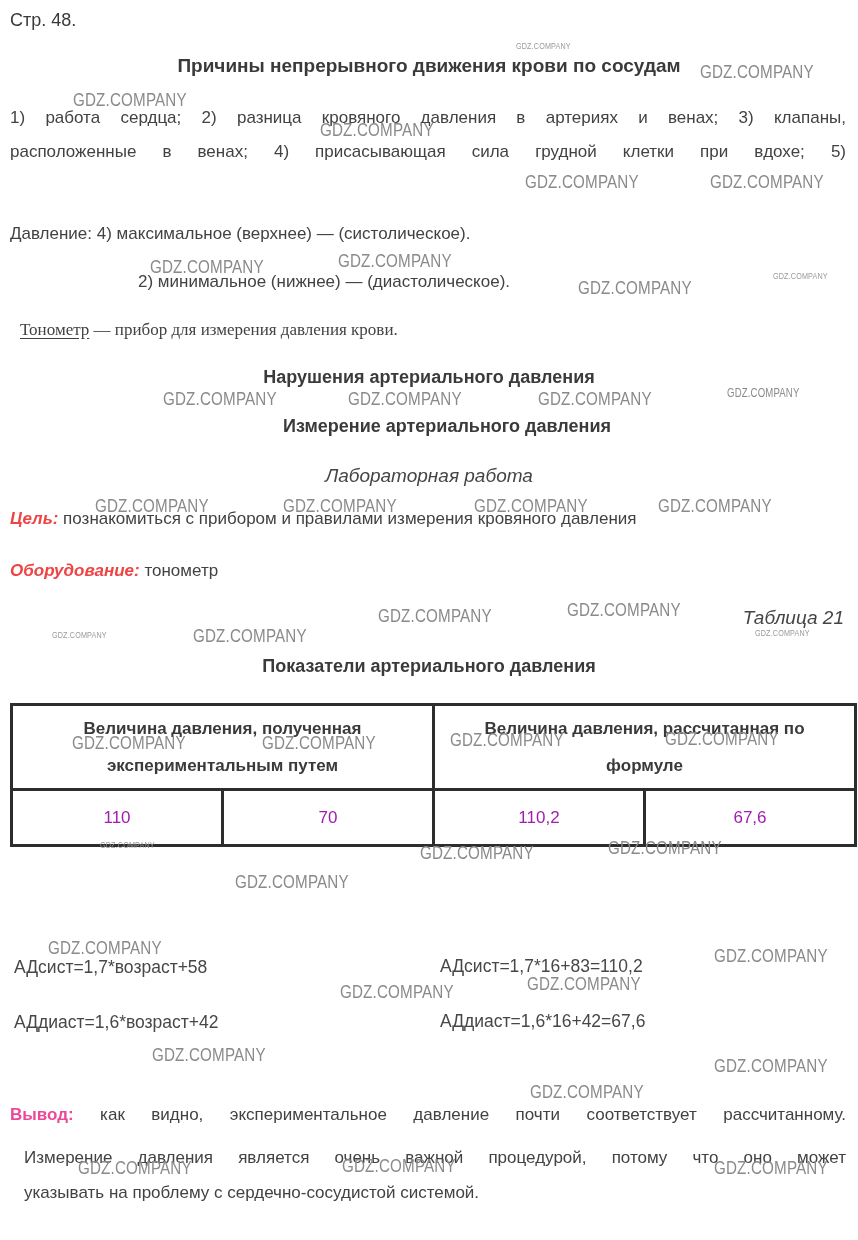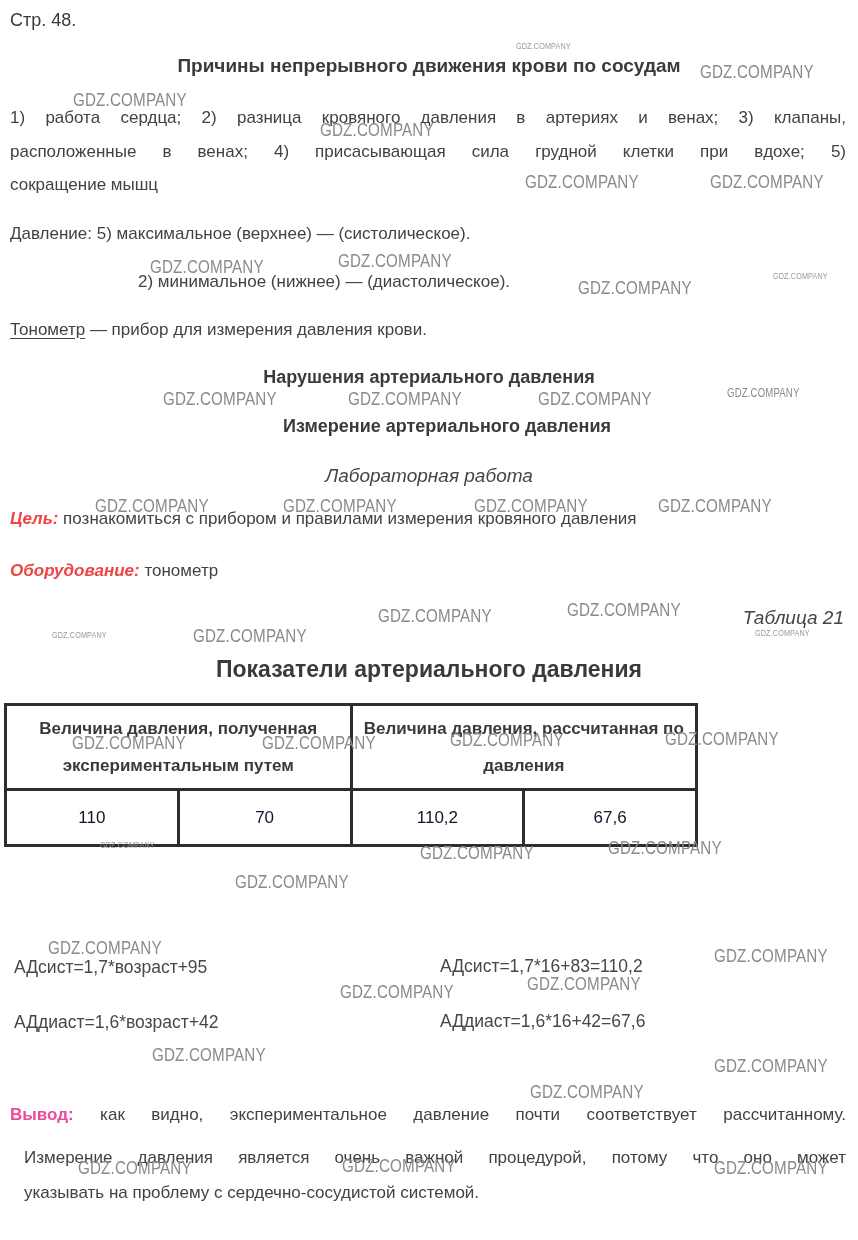--- a/index.html
+++ b/index.html
@@ -14,44 +14,44 @@
   .abs { position: absolute; }
   .txt { font-size: 17px; color: #424242; }
   .bold { font-weight: 700; color: #3a3a3a; }
   .center { left: 0; right: 0; text-align: center; }
   .jline { text-align: justify; text-align-last: justify; }
   .page-label { left: 10px; top: 10px; font-size: 18px; color: #3a3a3a; }
   .heading { top: 55px; font-size: 19px; font-weight: 700; color: #3a3a3a; }
   .para1 { left: 10px; right: 12px; top: 101px; line-height: 33.5px; font-size: 17px; }
   .pressure1 { left: 10px; top: 224px; }
   .pressure2 { left: 138px; top: 272px; }
-  .tonometer { left: 10px; top: 320px; }
+  .tonometer { left: 20px; top: 320px; font-family: Liberation Serif, serif; }
   .tonometer .term { text-decoration: underline; text-underline-offset: 3px; }
   .sub1 { top: 367px; font-size: 18px; }
   .sub2 { top: 416px; font-size: 18px; margin-left: 36px; }
   .lab-title { top: 465px; font-size: 19px; font-style: italic; font-weight: 400; color: #454545; }
   .goal { left: 10px; top: 509px; }
   .equipment { left: 10px; top: 561px; }
   .label-bi { font-weight: 700; font-style: italic; color: #ef4444; }
   .tbl-caption { right: 14px; top: 607px; font-size: 19px; font-style: italic; color: #454545; }
-  .tbl-title { top: 656px; font-size: 23px; }
+  .tbl-title { top: 656px; font-size: 18px; }
   table.ptable {
-    position: absolute; left: 4px; top: 703px; width: 694px;
+    position: absolute; left: 10px; top: 703px; width: 847px;
     border-collapse: collapse; table-layout: fixed;
   }
   table.ptable td {
     border: 3px solid #2d2d2d;
     text-align: center; vertical-align: middle;
     font-size: 17px; padding: 0 6px;
   }
   td.ghead { height: 82px; font-weight: 700; color: #3a3a3a; }
   td.ghead .gline { line-height: 20px; }
   td.ghead .gline + .gline { margin-top: 17px; }
   td.chead { height: 53px; font-weight: 700; color: #3a3a3a; letter-spacing: 0.5px; }
-  td.cval { height: 53px; color: #0f172a; }
+  td.cval { height: 53px; color: #a21caf; }
   .formula { font-size: 17.5px; color: #474747; }
   .f-sys-gen { left: 14px; top: 957px; }
   .f-sys-calc { left: 440px; top: 956px; }
   .f-dia-gen { left: 14px; top: 1012px; }
   .f-dia-calc { left: 440px; top: 1011px; }
   .conclusion { left: 10px; right: 12px; top: 1105px; }
   .conclusion .lbl { font-weight: 700; color: #ec4899; }
   .closing { left: 24px; right: 12px; top: 1140px; line-height: 35px; font-size: 17px; }
   .plainline { text-align: left; }
   .wm {
@@ -69,24 +69,23 @@
 </head>
 <body>
 
 <div class="abs page-label">Стр. 48.</div>
 
 <div class="abs center heading">Причины непрерывного движения крови по сосудам</div>
 
 <div class="abs para1">
   <div class="jline">1) работа сердца; 2) разница кровяного давления в артериях и венах; 3) клапаны,</div>
   <div class="jline">расположенные в венах; 4) присасывающая сила грудной клетки при вдохе; 5)</div>
-  <div class="plainline">сокращение мышц</div>
 </div>
 
-<div class="abs txt pressure1">Давление: 5) максимальное (верхнее) — (систолическое).</div>
+<div class="abs txt pressure1">Давление: 4) максимальное (верхнее) — (систолическое).</div>
 <div class="abs txt pressure2">2) минимальное (нижнее) — (диастолическое).</div>
 
 <div class="abs txt tonometer">
   <span class="term">Тонометр</span><span> — прибор для измерения давления крови.</span>
 </div>
 
 <div class="abs center bold sub1">Нарушения артериального давления</div>
 <div class="abs center bold sub2">Измерение артериального давления</div>
 
 <div class="abs center lab-title">Лабораторная работа</div>
@@ -104,33 +103,33 @@
 
 <table class="ptable">
   <tbody>
       <tr>
     <td class="ghead" colspan="2">
       <div class="gline">Величина давления, полученная</div>
       <div class="gline">экспериментальным путем</div>
     </td>
     <td class="ghead" colspan="2">
       <div class="gline">Величина давления, рассчитанная по</div>
-      <div class="gline">давления</div>
+      <div class="gline">формуле</div>
     </td>
   </tr>
   <tr>
     <td class="cval">110</td>
     <td class="cval">70</td>
     <td class="cval">110,2</td>
     <td class="cval">67,6</td>
   </tr>
 </tbody>
   </table>
 
-<div class="abs formula f-sys-gen">АДсист=1,7*возраст+95</div>
+<div class="abs formula f-sys-gen">АДсист=1,7*возраст+58</div>
 <div class="abs formula f-sys-calc">АДсист=1,7*16+83=110,2</div>
 <div class="abs formula f-dia-gen">АДдиаст=1,6*возраст+42</div>
 <div class="abs formula f-dia-calc">АДдиаст=1,6*16+42=67,6</div>
 
 <div class="abs txt conclusion jline">
   <span class="lbl">Вывод:</span><span> как видно, экспериментальное давление почти соответствует рассчитанному.</span>
 </div>
 
 <div class="abs closing">
   <div class="jline">Измерение давления является очень важной процедурой, потому что оно может</div>

